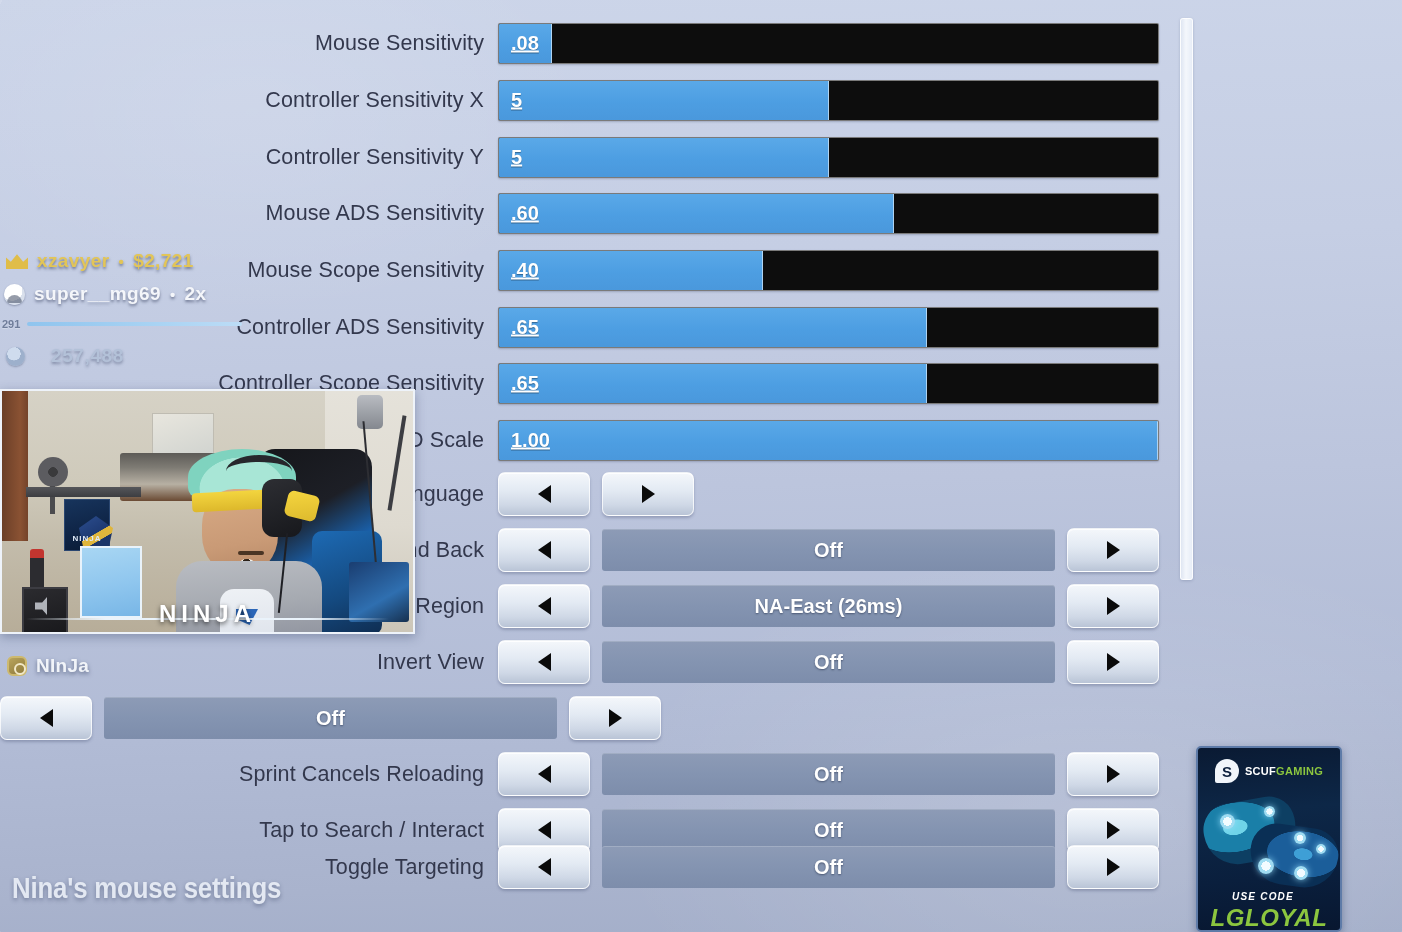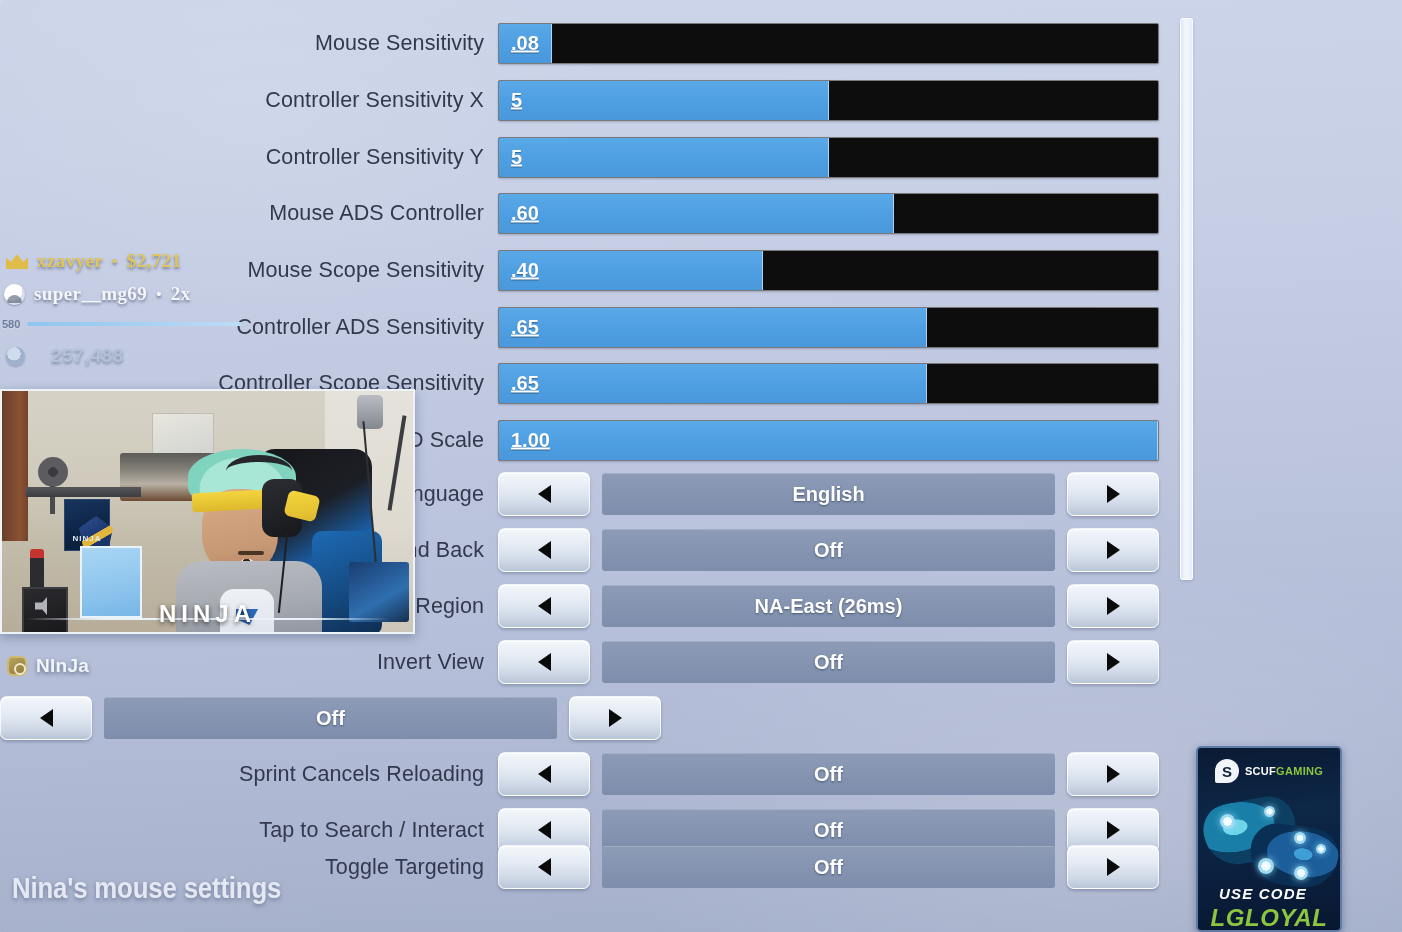--- a/index.html
+++ b/index.html
@@ -89,21 +89,20 @@
   
   .alert {
     position:absolute; display:flex; align-items:center; gap:9px;
     white-space:nowrap;
   }
   .alert-1 { left:6px; top:250px; }
   .alert-2 { left:4px; top:283px; }
   .alert-name {
     font-size:19px; font-weight:bold; letter-spacing:.4px;
     text-shadow:0 2px 3px rgba(40,50,80,.55);
-    font-family:Liberation Serif, serif;
   }
   .gold { color:#e2c558; }
   .whitey { color:#f4f6fa; }
   .dot { font-size:15px; }
   .crown-ico {
     width:22px;height:16px;
     background:
       conic-gradient(from 0deg, transparent 0), none;
     position:relative;
   }
@@ -292,21 +291,21 @@
   .ad-b2 { color:#8cc63f; }
   .ad-ctrl1 { position:absolute; left:6px; top:52px; width:92px; height:62px;
     background:radial-gradient(ellipse at 35% 40%, #6fd4e8 0 14%, #1a7fa8 15% 46%, #0d3f63 47% 100%);
     border-radius:26px 26px 34px 34px; transform:rotate(-10deg); }
   .ad-ctrl2 { position:absolute; left:52px; top:78px; width:88px; height:60px;
     background:radial-gradient(ellipse at 60% 45%, #3e9fd6 0 12%, #1b5e9a 13% 48%, #0a2f55 49% 100%);
     border-radius:26px 26px 34px 34px; transform:rotate(8deg); }
   .ad-btn { position:absolute; border-radius:50%; background:radial-gradient(circle,#f2fbff 0 40%,#9fdcf2 41% 100%);
     box-shadow:0 0 7px rgba(150,225,255,.85); }
   .ad-usecode { position:absolute; left:0; right:12px; bottom:28px; text-align:center;
-    font-size:15px; font-weight:bold; font-style:italic; color:#ffffff; letter-spacing:1.2px; }
+    font-size:10px; font-weight:bold; font-style:italic; color:#ffffff; letter-spacing:1.2px; }
   .ad-code { position:absolute; left:0; right:0; bottom:-2px; text-align:center;
     font-size:24px; font-weight:bold; font-style:italic; color:#8cc63f; letter-spacing:.6px; }
 </style>
 </head>
 <body>
 
 <div class="bg-texture"></div>
 
 <div class="settings">
 
@@ -328,21 +327,21 @@
 
   <div class="row" style="top:134px">
     <div class="row-label">Controller Sensitivity Y</div>
     <div class="slider">
       <div class="slider-fill" style="width:50%"></div>
       <div class="slider-val">5</div>
     </div>
   </div>
 
   <div class="row" style="top:190px">
-    <div class="row-label">Mouse ADS Controller</div>
+    <div class="row-label">Mouse ADS Sensitivity</div>
     <div class="slider">
       <div class="slider-fill" style="width:60%"></div>
       <div class="slider-val">.60</div>
     </div>
   </div>
 
   <div class="row" style="top:247px">
     <div class="row-label">Mouse Scope Sensitivity</div>
     <div class="slider">
       <div class="slider-fill" style="width:40%"></div>
@@ -373,21 +372,20 @@
       <div class="slider-val">1.00</div>
     </div>
   </div>
 
   <div class="row" style="top:471px">
     <div class="row-label">Language</div>
     <div class="dd">
       <div class="dd-arrow">
           <span class="tri-l"></span>
         </div>
-      <div class="dd-value">English</div>
       <div class="dd-arrow">
           <span class="tri-r"></span>
         </div>
     </div>
   </div>
 
   <div class="row" style="top:527px">
     <div class="row-label">Hold to Sprint and Back</div>
     <div class="dd">
       <div class="dd-arrow">
@@ -488,21 +486,21 @@
 </div>
 
 <div class="alert alert-2">
   <span class="sub-ico"></span>
   <span class="alert-name whitey">super__mg69</span>
   <span class="alert-name whitey dot">•</span>
   <span class="alert-name whitey">2x</span>
 </div>
 
 <div class="prog-wrap">
-  <span class="prog-num">580</span>
+  <span class="prog-num">291</span>
   <span class="prog-bar"></span>
 </div>
 
 <div class="points">
   <span class="pt-ico"></span>
   <span class="pt-val">257,488</span>
 </div>
 
 <div class="cam">
   <div class="cam-room">

